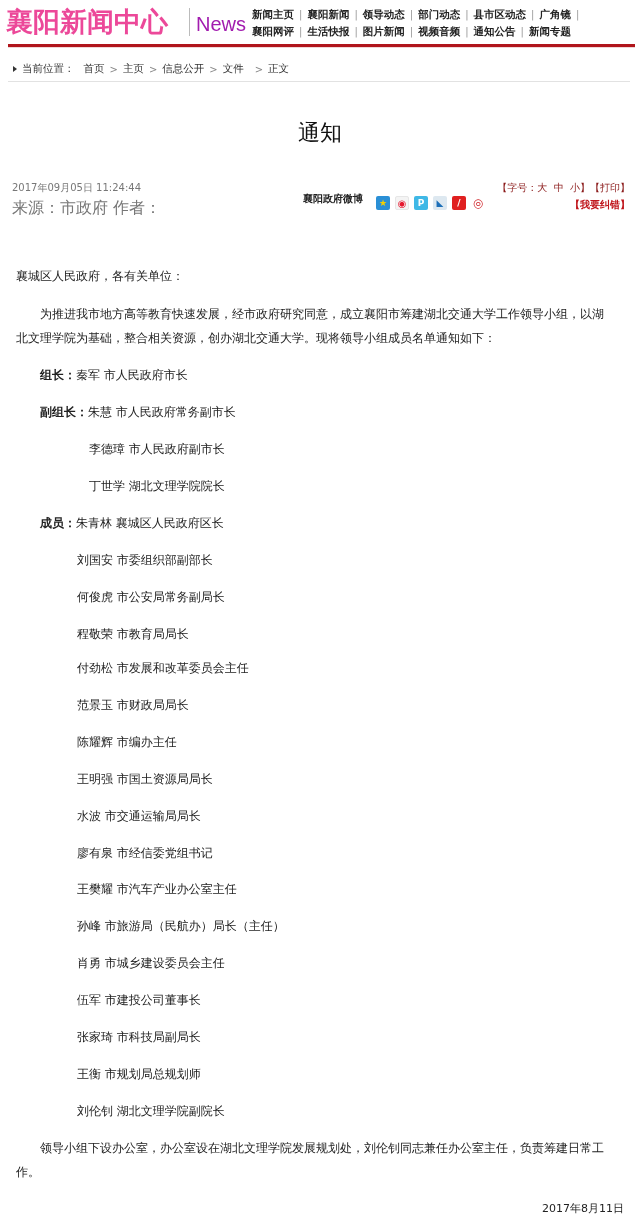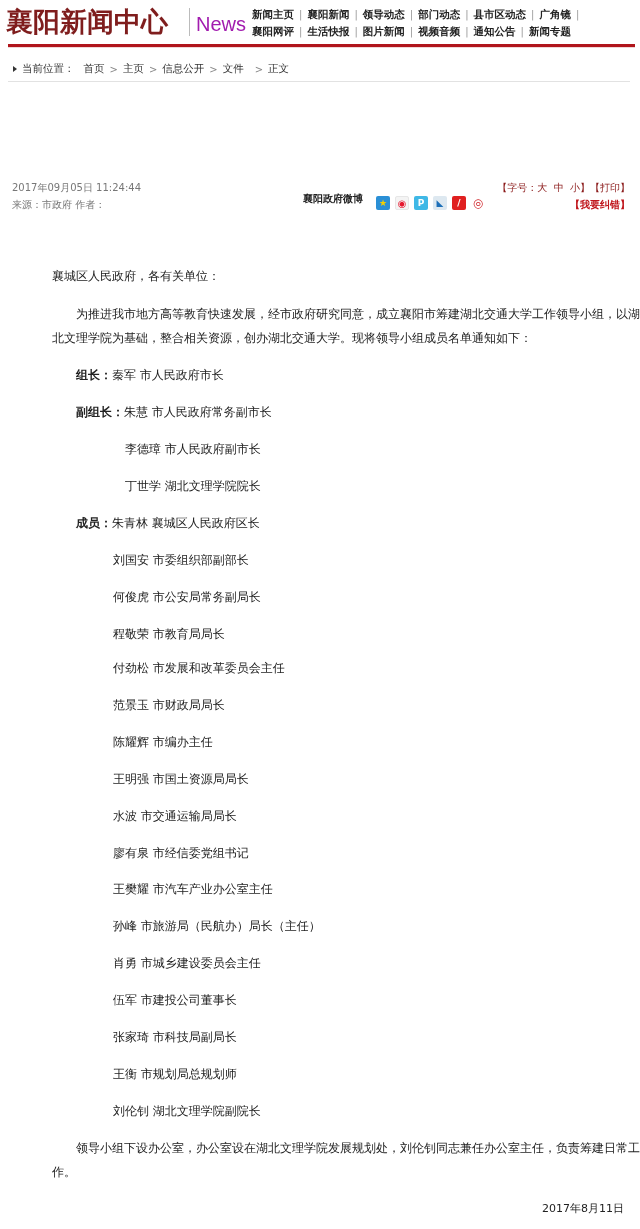--- a/index.html
+++ b/index.html
@@ -1,50 +1,50 @@
 <!DOCTYPE html>
 <html><head>
   <meta charset="utf-8">
   <style>
     * { margin: 0; padding: 0; box-sizing: border-box; }
     html, body { width: 640px; height: 1229px; background: #ffffff; overflow: hidden; }
     body { font-family: "DejaVu Sans", "Liberation Sans", sans-serif; color: #222; position: relative; }
 
     .header { position: absolute; left: 0; top: 0; width: 640px; height: 48px; }
-    .logo { position: absolute; left: 6px; top: 6px; font-family: "DejaVu Serif", "Liberation Serif", serif; font-weight: bold; font-size: 27px; color: #7f1d1d; letter-spacing: 0px; line-height: 32px; }
+    .logo { position: absolute; left: 6px; top: 6px; font-family: "DejaVu Serif", "Liberation Serif", serif; font-weight: bold; font-size: 27px; color: #ec4899; letter-spacing: 0px; line-height: 32px; }
     .logo-sep { position: absolute; left: 189px; top: 8px; width: 1px; height: 28px; background: #bbb; }
     .logo-news { position: absolute; left: 196px; top: 13px; font-family: "Liberation Sans", sans-serif; font-size: 20px; color: #a21caf; line-height: 22px; }
     .nav { position: absolute; left: 252px; top: 6px; width: 386px; }
     .nav-row { height: 17px; display: flex; align-items: center; font-size: 10.5px; font-weight: bold; color: #222; white-space: nowrap; }
     .nav-item { display: inline-block; padding: 0 5px; }
     .nav-item:first-child { padding-left: 0; }
     .nav-sep { color: #999; font-weight: normal; font-size: 10px; }
     .header-line { position: absolute; left: 8px; top: 44px; width: 627px; height: 3px; background: #b0151b; }
     .header-line-shadow { position: absolute; left: 8px; top: 47px; width: 627px; height: 1px; background: #f2d6d6; }
 
     .breadcrumb { position: absolute; left: 8px; top: 58px; height: 22px; width: 505px; display: flex; align-items: center; font-size: 10.5px; color: #333; }
     .bc-arrow { width: 0; height: 0; border-top: 3.5px solid transparent; border-bottom: 3.5px solid transparent; border-left: 4px solid #333; margin-left: 5px; margin-right: 5px; }
     .bc-label { margin-right: 8px; }
     .bc-item { margin: 0 1px; }
     .bc-gt { color: #888; margin: 0 4px; font-size: 10px; }
     .bc-line { position: absolute; left: 8px; top: 81px; width: 622px; height: 1px; background: #e2e2e2; }
 
     .title { position: absolute; left: 6px; top: 118px; width: 628px; text-align: center; font-family: "DejaVu Serif", "Liberation Serif", serif; font-size: 22px; line-height: 30px; color: #111; }
 
     .meta-date { position: absolute; left: 12px; top: 181px; font-size: 10px; color: #777; }
-    .meta-source { position: absolute; left: 12px; top: 198px; font-size: 10px; color: #777; }
+    .meta-source { position: absolute; left: 12px; top: 198px; font-size: 16px; color: #777; }
     .font-size-ctrl { position: absolute; right: 10px; top: 181px; font-size: 10px; color: #8b1a1a; }
     .font-size-ctrl span { cursor: pointer; }
     .weibo-label { position: absolute; left: 303px; top: 192px; font-size: 10px; color: #222; font-weight: bold; }
     .share-icons { position: absolute; left: 376px; top: 196px; display: flex; gap: 5px; }
     .share-icon { width: 14px; height: 14px; border-radius: 2px; display: flex; align-items: center; justify-content: center; font-size: 9px; color: #fff; font-weight: bold; }
     .report-link { position: absolute; right: 10px; top: 198px; font-size: 10px; color: #c0161c; font-weight: bold; }
 
     .content { position: absolute; left: 0; top: 0; width: 640px; font-size: 12px; color: #222; }
-    .p { position: absolute; white-space: nowrap; line-height: 16px; margin-left: 36px; }
+    .p { position: absolute; white-space: nowrap; line-height: 16px; }
     .b { font-weight: bold; }
   </style>
 </head>
 <body>
 
 <div class="header">
   <div class="logo">襄阳新闻中心</div>
   <div class="logo-sep"></div>
   <div class="logo-news">News</div>
   <div class="nav">
@@ -89,20 +89,21 @@
   <span class="bc-gt">&gt;</span>
   <span class="bc-item">信息公开</span>
   <span class="bc-gt">&gt;</span>
   <span class="bc-item">文件</span>
   <span class="bc-gt" style="margin-left:10px">&gt;</span>
   <span class="bc-item">正文</span>
 </div>
 <div class="bc-line"></div>
 
 <div class="title">
+  <div>通知</div>
 </div>
 
 <div class="meta-date">2017年09月05日 11:24:44</div>
 <div class="meta-source">来源：市政府 作者：</div>
 <div class="font-size-ctrl">
   <span>【字号：</span><span>大</span>&nbsp;&nbsp;<span>中</span>&nbsp;&nbsp;<span>小</span><span>】</span><span>【打印】</span>
 </div>
 <div class="weibo-label">襄阳政府微博</div>
 <div class="share-icons">
   <div class="share-icon" style="background:#2a8fd6">

